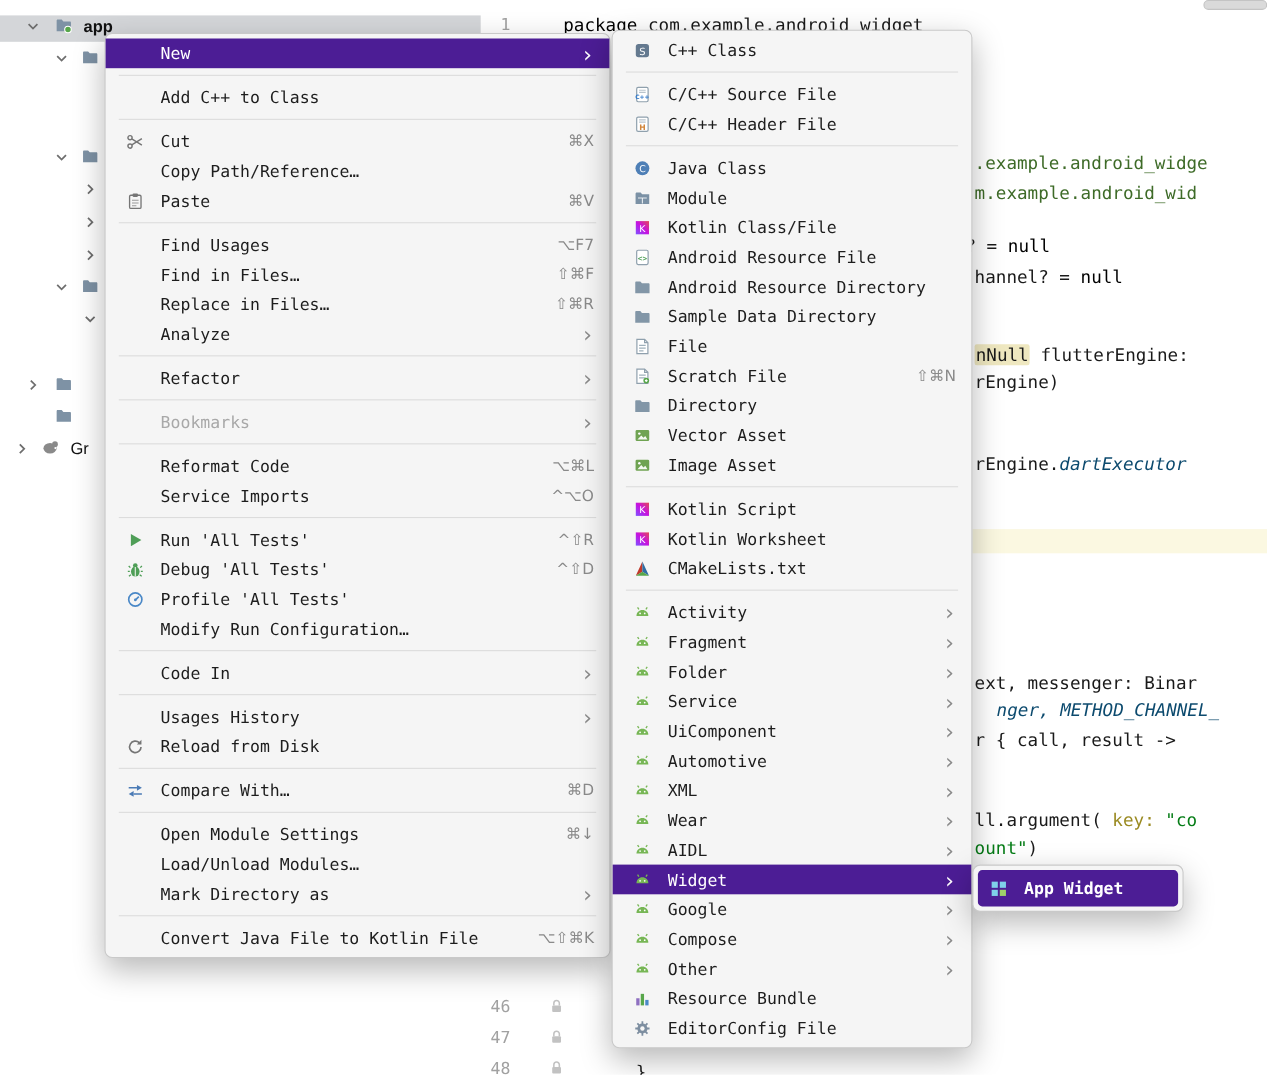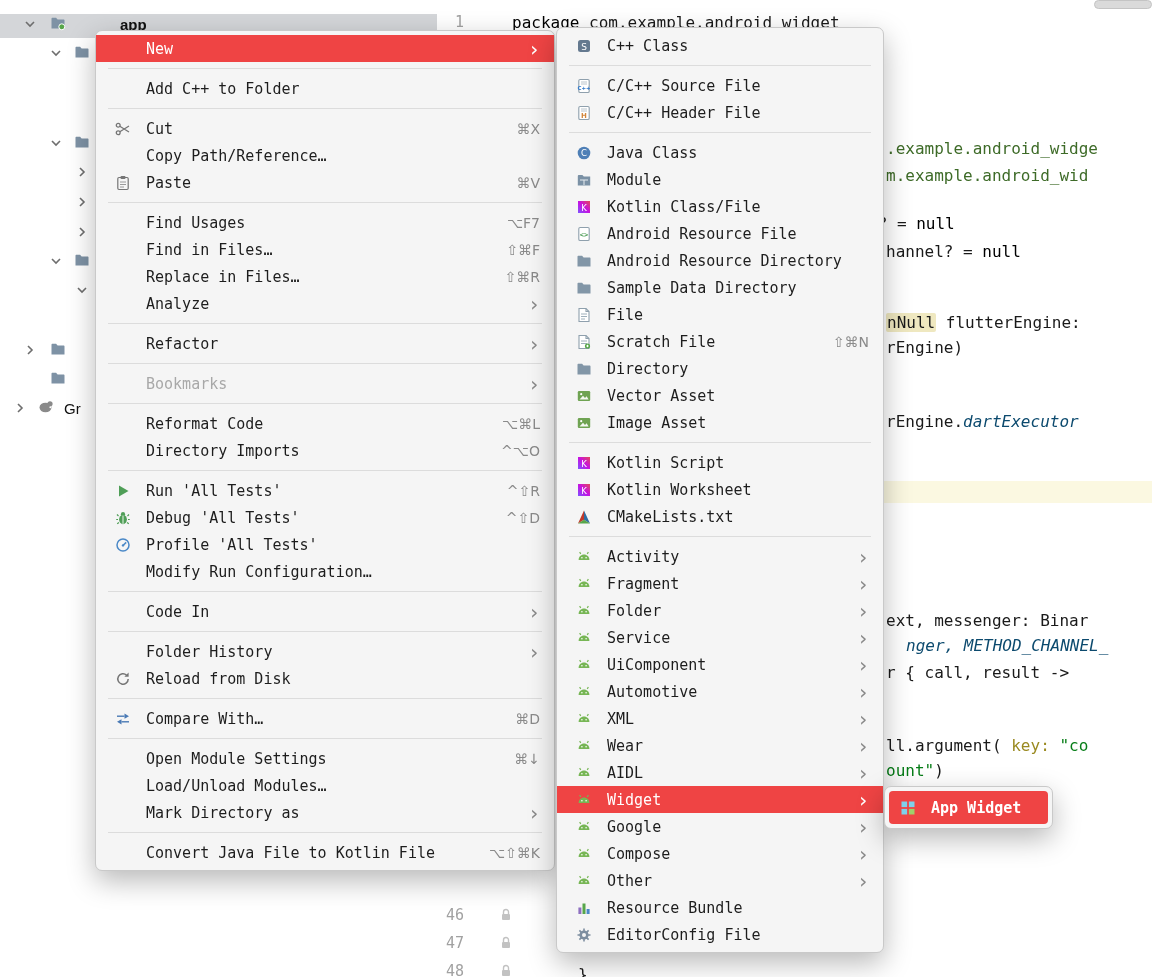--- a/index.html
+++ b/index.html
@@ -17,36 +17,36 @@
   .c-annot{color:#1a1a1a;background:#efe8c0;border-radius:2px;padding:0 1px;}
   #line-highlight{position:absolute;left:884px;top:481px;width:268px;height:22px;background:#fbf8e1;}
   .gutter-num{position:absolute;width:34px;text-align:right;font-size:15px;color:#a1a1a1;line-height:21px;}
   .gutter-icon{position:absolute;width:16px;height:16px;}
   
   #tree{position:absolute;inset:0;}
   #tree-selection{position:absolute;left:0;top:14px;width:437px;height:24px;background:#d4d6d9;}
   .tree-icon{position:absolute;width:16px;height:16px;}
   .tree-label{position:absolute;font-family:"Liberation Sans","DejaVu Sans",sans-serif;
               font-size:15px;color:#111;line-height:20px;}
-  .tree-label.bold{font-weight:bold;margin-left:44px;}
+  .tree-label.bold{font-weight:bold;}
   
   .menu-panel{position:absolute;background:#f5f5f5;border:1px solid #c9c9c9;border-radius:7px;
               box-shadow:0 10px 28px rgba(0,0,0,.28);padding:4px 0;box-sizing:border-box;z-index:30;}
   #context-menu{left:95px;top:30px;width:460px;}
   #new-submenu{left:556px;top:27px;width:328px;z-index:31;}
-  #widget-submenu{left:884px;top:786px;width:169px;padding:4px;z-index:32;}
+  #widget-submenu{left:884px;top:786px;width:192px;padding:4px;z-index:32;}
   .menu-row{height:27px;display:flex;align-items:center;padding:0 14px 0 16px;
             font-size:15px;color:#1d1d1d;white-space:nowrap;}
   .menu-row .mi{width:22px;min-width:22px;height:16px;margin-right:12px;display:flex;
                 align-items:center;justify-content:center;}
   .menu-row .lbl{overflow:hidden;}
   .menu-row .shortcut{margin-left:auto;color:#8a8a8a;font-size:14px;
                       font-family:"DejaVu Sans",sans-serif;padding-left:18px;}
   .menu-row .arrow{margin-left:auto;color:#8a8a8a;font-size:20px;line-height:16px;padding-left:18px;}
-  .menu-row.selected{background:#ef4444;color:#fff;}
+  .menu-row.selected{background:#4c1d95;color:#fff;}
   .menu-row.selected .shortcut,.menu-row.selected .arrow{color:#fff;}
   .menu-row.disabled{color:#a8a8a8;}
   .menu-sep{height:13px;display:flex;align-items:center;padding:0 12px;}
   .menu-sep::after{content:"";display:block;width:100%;height:1px;background:#dcdcdc;}
   #widget-submenu .menu-row{height:33px;border-radius:4px;font-weight:bold;padding:0 10px 0 8px;}
   
   #scrollbar-thumb{position:absolute;left:1094px;top:0;width:58px;height:9px;background:#dadada;
                    border:1px solid #c4c4c4;border-radius:5px;box-sizing:border-box;z-index:5;}
 </style>
 </head>
@@ -159,21 +159,21 @@
 
 <div id="context-menu" class="menu-panel">
     <div class="menu-row selected">
       <span class="mi"></span>
       <span class="lbl">New</span>
       <span class="arrow">›</span>
     </div>
     <div class="menu-sep"></div>
     <div class="menu-row">
       <span class="mi"></span>
-      <span class="lbl">Add C++ to Folder</span>
+      <span class="lbl">Add C++ to Class</span>
     </div>
     <div class="menu-sep"></div>
     <div class="menu-row">
       <span class="mi">
         <svg width="16" height="16" viewBox="0 0 16 16" xmlns="http://www.w3.org/2000/svg">
           <g fill="none" stroke="#757575" stroke-width="1.3">
             <circle cx="3.2" cy="4.2" r="1.9"></circle>
             <circle cx="3.2" cy="11.8" r="1.9"></circle>
             <path d="M4.8 5.3 14 11M4.8 10.7 14 5"></path>
           </g>
@@ -231,21 +231,21 @@
       <span class="arrow">›</span>
     </div>
     <div class="menu-sep"></div>
     <div class="menu-row">
       <span class="mi"></span>
       <span class="lbl">Reformat Code</span>
       <span class="shortcut">⌥⌘L</span>
     </div>
     <div class="menu-row">
       <span class="mi"></span>
-      <span class="lbl">Directory Imports</span>
+      <span class="lbl">Service Imports</span>
       <span class="shortcut">^⌥O</span>
     </div>
     <div class="menu-sep"></div>
     <div class="menu-row">
       <span class="mi">
         <svg width="16" height="16" viewBox="0 0 16 16" xmlns="http://www.w3.org/2000/svg">
           <path d="M4 2.5 13.5 8 4 13.5z" fill="#4f9e57"></path>
         </svg>
       </span>
       <span class="lbl">Run 'All Tests'</span>
@@ -281,21 +281,21 @@
     </div>
     <div class="menu-sep"></div>
     <div class="menu-row">
       <span class="mi"></span>
       <span class="lbl">Code In</span>
       <span class="arrow">›</span>
     </div>
     <div class="menu-sep"></div>
     <div class="menu-row">
       <span class="mi"></span>
-      <span class="lbl">Folder History</span>
+      <span class="lbl">Usages History</span>
       <span class="arrow">›</span>
     </div>
     <div class="menu-row">
       <span class="mi">
         <svg width="16" height="16" viewBox="0 0 16 16" xmlns="http://www.w3.org/2000/svg">
           <path d="M13.2 8a5.2 5.2 0 1 1-1.6-3.8" fill="none" stroke="#757575" stroke-width="1.5"></path>
           <path d="M13.6 1.6v4.2h-4.2z" fill="#757575"></path>
         </svg>
       </span>
       <span class="lbl">Reload from Disk</span>

